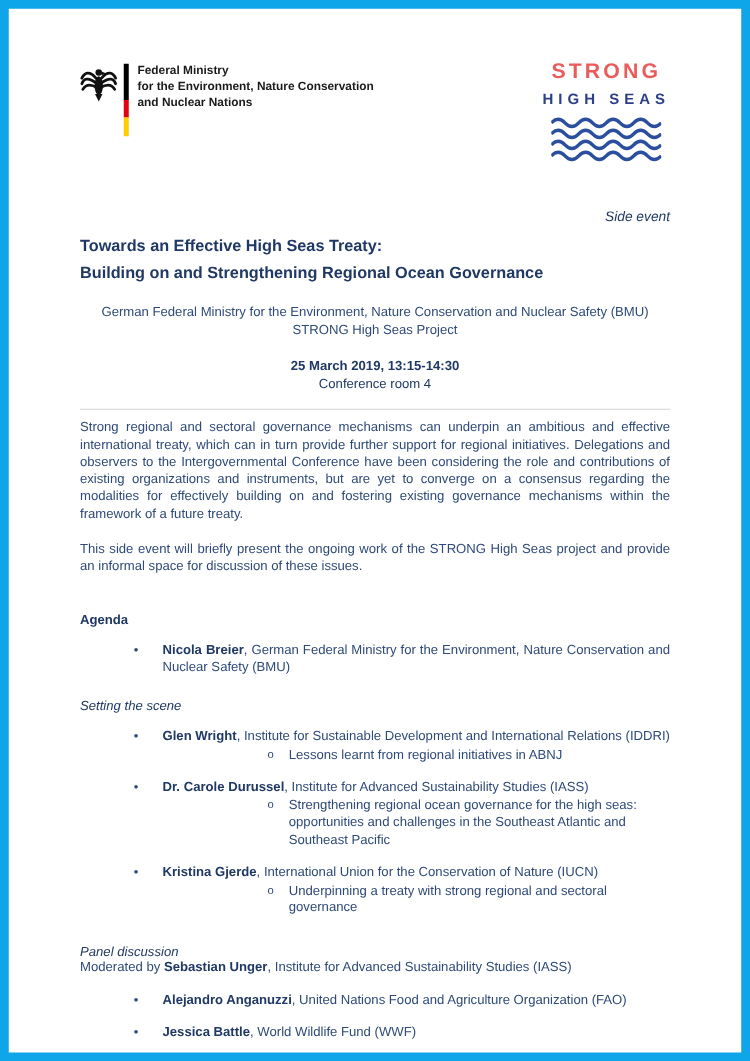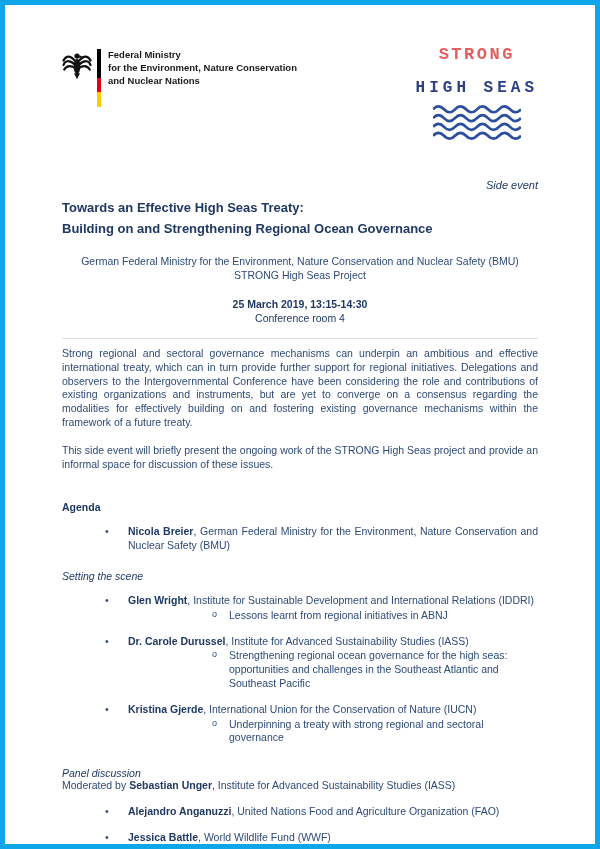--- a/index.html
+++ b/index.html
@@ -1,38 +1,38 @@
 <!DOCTYPE html>
 <html><head>
 <meta charset="utf-8">
 <style>
   html,body{margin:0;padding:0;background:#ffffff;}
   .page{
     position:relative;
     width:600px;height:849px;
     background:#ffffff;
     box-sizing:border-box;
-    border:5px solid #0ea5e9;
+    border:7px solid #0ea5e9;
     font-family:"Liberation Sans", sans-serif;
     color:#2E4A78;
     overflow:hidden;
   }
   .content{padding:38px 57px 0 57px;}
   
   .header{display:flex;justify-content:space-between;align-items:flex-start;}
   .ministry{display:flex;align-items:flex-start;}
   .eagle{margin-top:4px;}
   .flag-stripe{width:4px;margin:6px 7px 0 5px;display:flex;flex-direction:column;}
   .flag-black{height:29px;background:#000000;}
   .flag-red{height:14px;background:#E3000F;}
   .flag-gold{height:15px;background:#FFCC00;}
   .ministry-text{margin-top:5px;font-size:9.5px;line-height:13px;font-weight:bold;color:#1a1a1a;}
-  .strong-logo{text-align:center;margin-top:2px;font-family:Liberation Mono, monospace;}
+  .strong-logo{text-align:center;margin-top:2px;}
   .strong-title{font-size:17px;font-weight:bold;letter-spacing:2.5px;color:#E95C5C;}
-  .strong-subtitle{font-size:16px;font-weight:bold;letter-spacing:4px;color:#2D4085;margin-top:15px;}
+  .strong-subtitle{font-size:12px;font-weight:bold;letter-spacing:4px;color:#2D4085;margin-top:5px;}
   .waves{margin-top:7px;}
   
   .kicker{margin-top:32px;text-align:right;font-style:italic;font-size:11px;color:#1F3864;}
   .title{margin-top:6px;text-align:left;font-size:13px;font-weight:bold;line-height:21px;color:#1F3864;}
   .organizer{margin-top:15px;text-align:center;font-size:10.5px;line-height:14px;color:#2E4A78;}
   .datetime-block{margin-top:15px;text-align:center;font-size:10.5px;line-height:14px;color:#1F3864;}
   .datetime{font-weight:bold;}
   
   .rule{margin-top:13px;border:none;border-top:1px solid #dcdcdc;height:0;}
   .para{margin-top:8px;font-size:10.5px;line-height:13.8px;text-align:justify;color:#2E4A78;}

